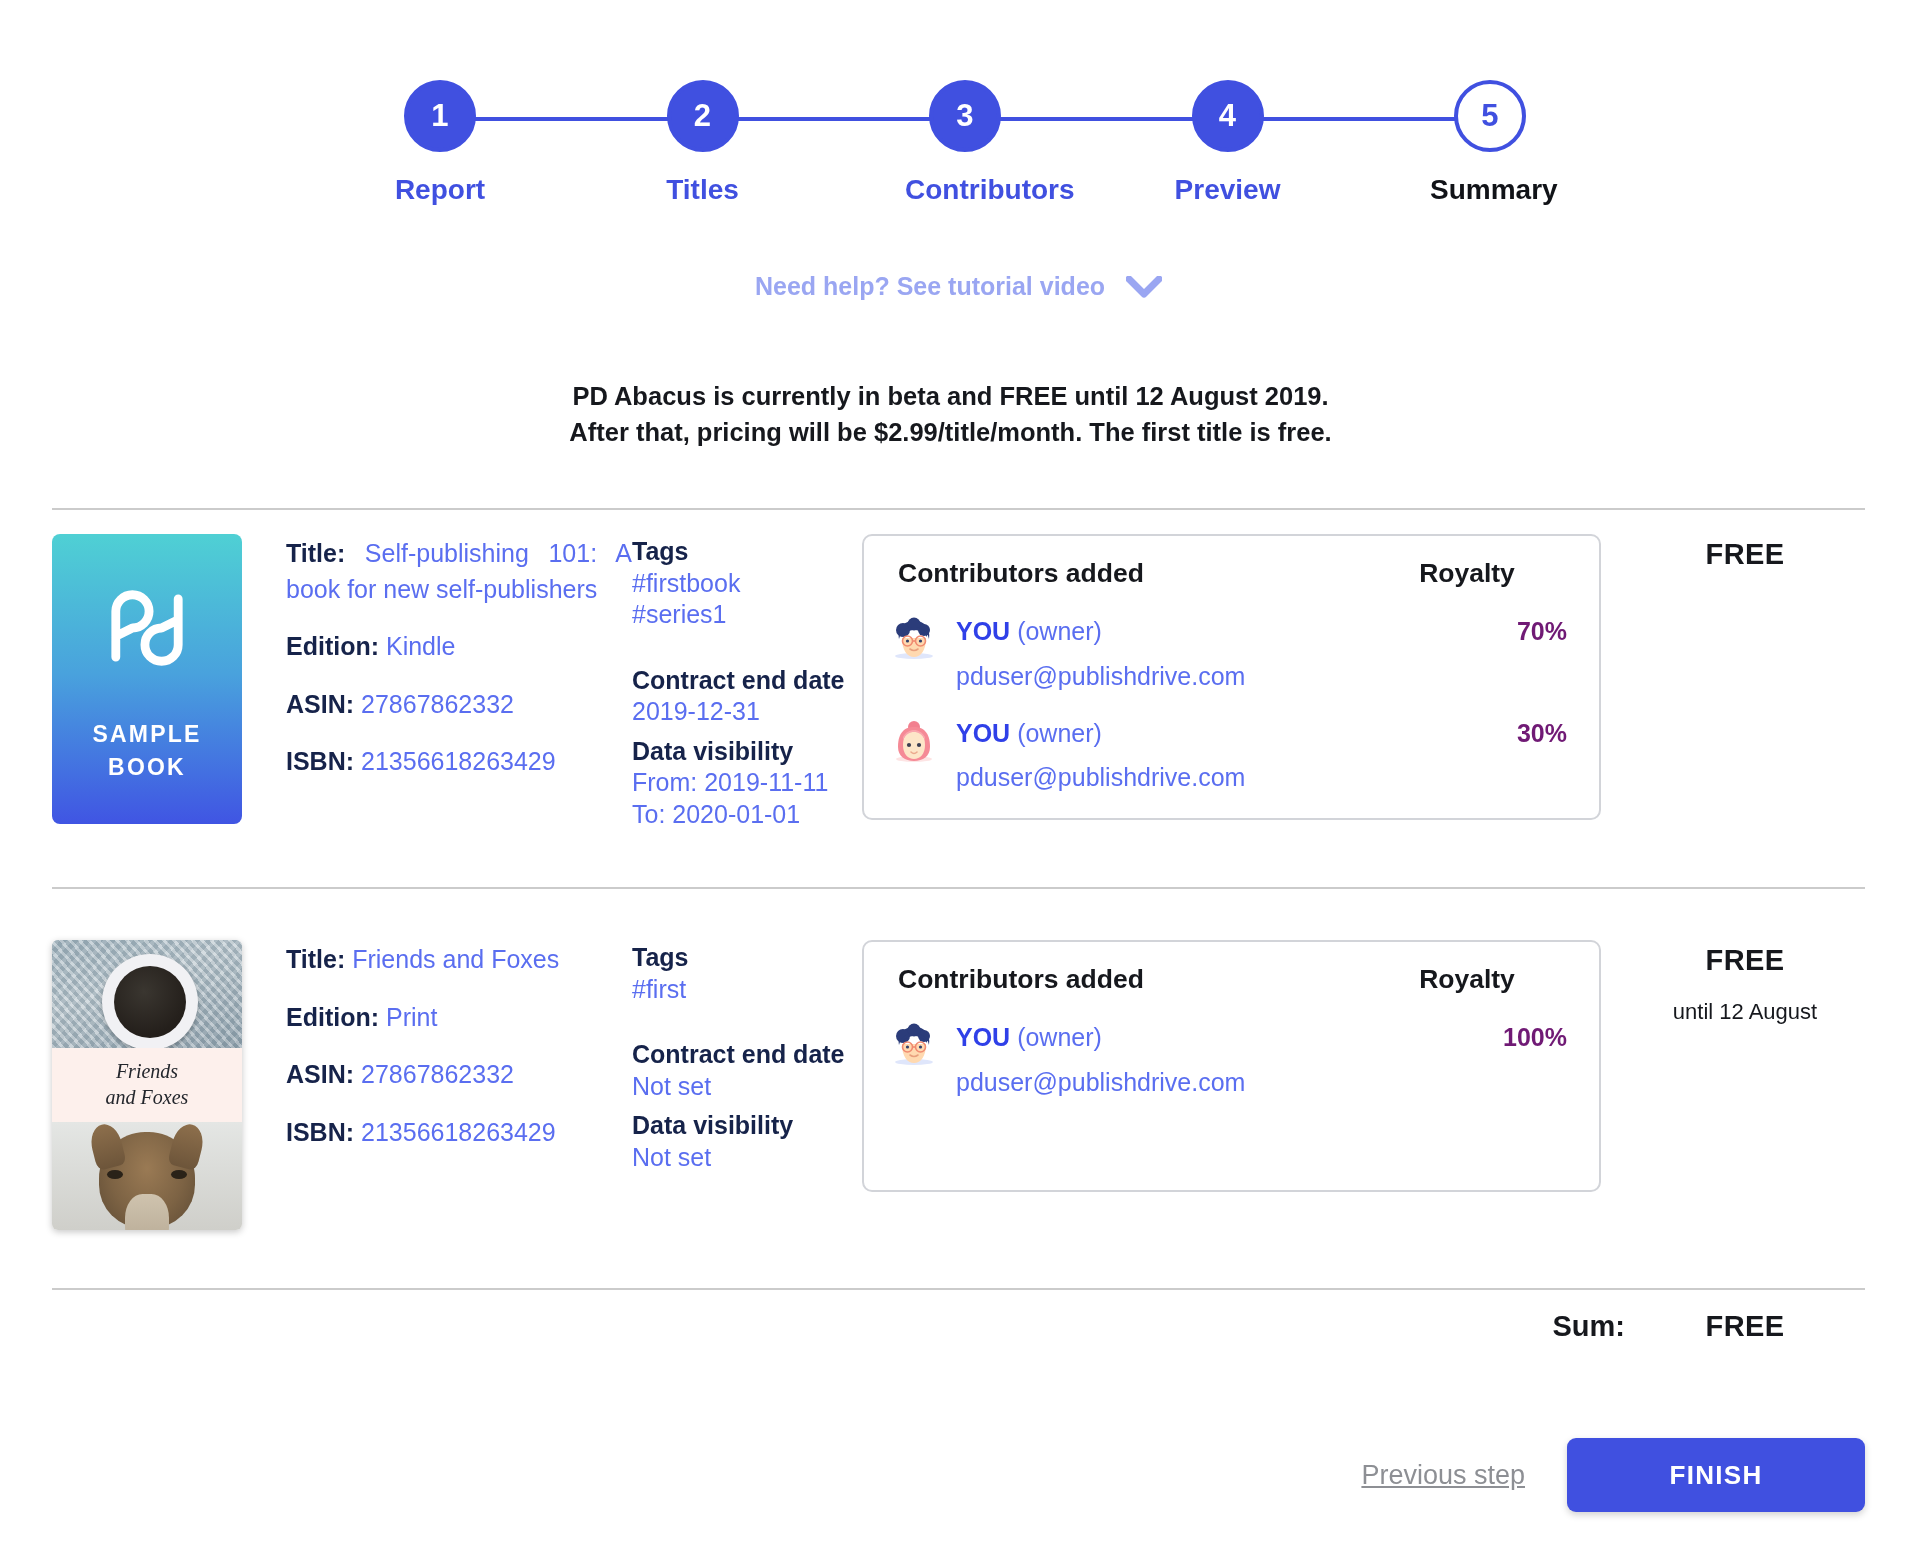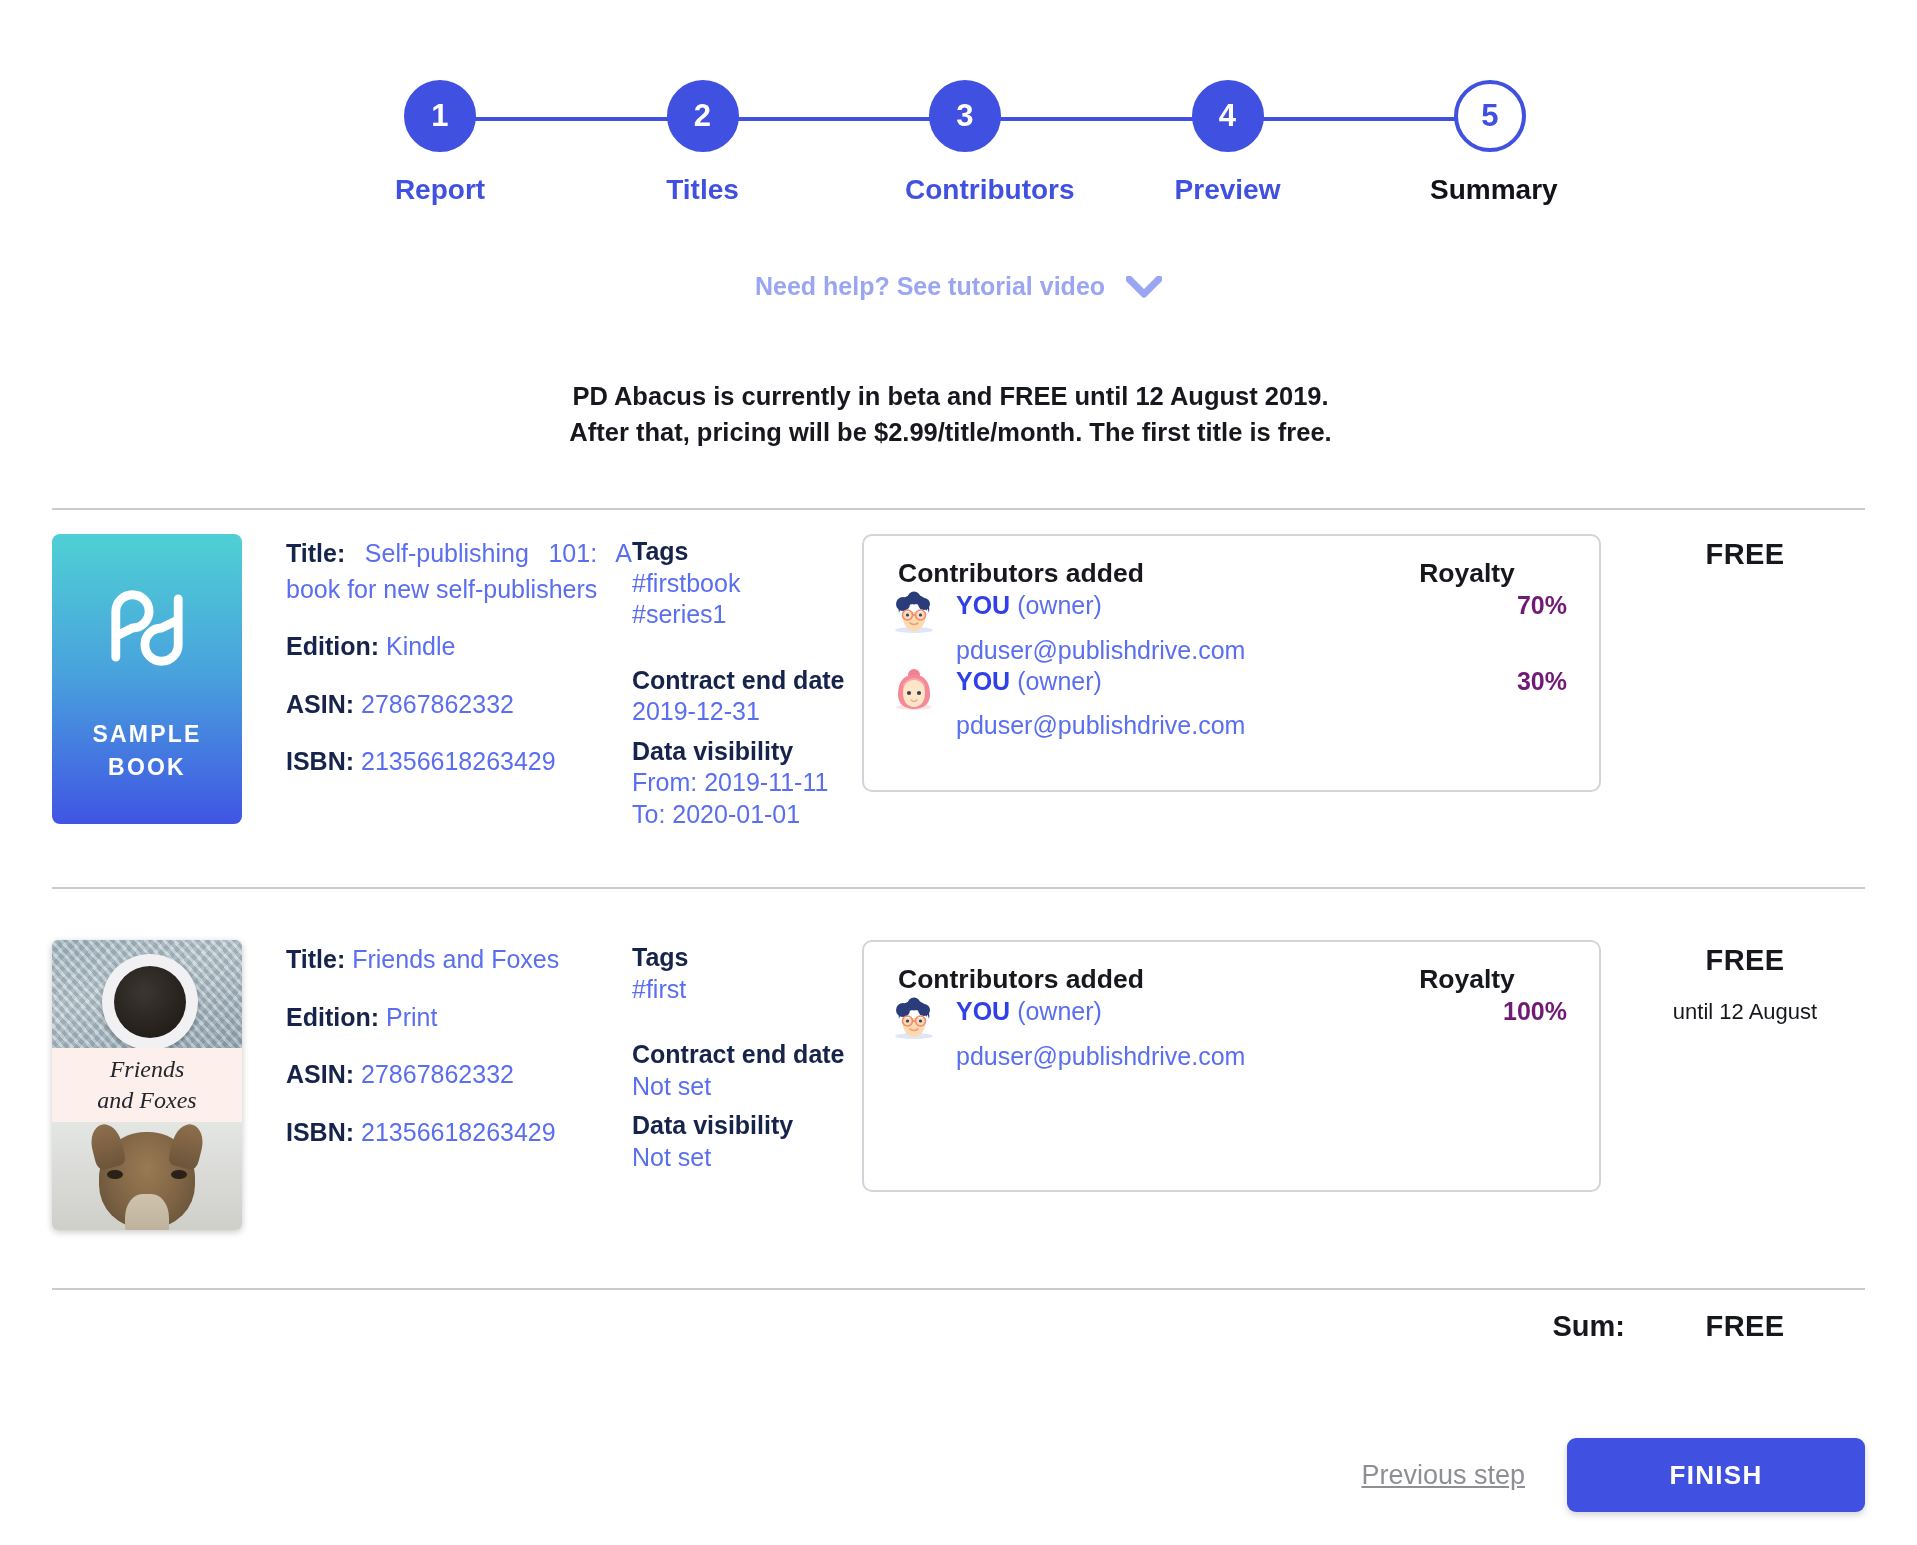--- a/index.html
+++ b/index.html
@@ -125,21 +125,21 @@
   .cover-photo .top .mug::after {
     content: ""; position: absolute; left: 12px; top: 12px;
     width: 72px; height: 72px; border-radius: 50%;
     background: radial-gradient(circle at 42% 36%, #3a3630 0%, #241f1b 70%);
   }
   .cover-photo .band {
     height: 74px; background: #fdf0ec;
     display: flex; flex-direction: column;
     align-items: center; justify-content: center;
     font-family: "Liberation Serif", serif;
-    font-style: italic; font-size: 24px;
+    font-style: italic; font-size: 20px;
     color: #23262c; line-height: 1.28;
   }
   .cover-photo .bottom {
     flex: 1; position: relative; overflow: hidden;
     background: linear-gradient(180deg,#e4e6e4 0%,#cfcfca 100%);
   }
   .cover-photo .fox-head {
     position: absolute; left: 50%; top: 10px; transform: translateX(-50%);
     width: 96px; height: 96px;
     background: radial-gradient(ellipse at 50% 38%, #9a7a54 0%, #7d6344 55%, #5d4a34 100%);
@@ -189,21 +189,21 @@
   .card.r1 { min-height: 258px; }
   .card.r2 { min-height: 252px; }
   .card-head { display: flex; align-items: flex-start; margin-left: 8px; }
   .card-head .ch-left {
     font-size: 26.5px; font-weight: 700; color: #16181d; flex: 1;
   }
   .card-head .ch-right {
     font-size: 26.5px; font-weight: 700; color: #16181d;
     width: 200px; text-align: center;
   }
-  .contrib { display: flex; align-items: flex-start; }
+  .contrib { display: flex; align-items: flex-start; margin-top: 26px; }
   .contrib .avatar { width: 48px; flex: 0 0 48px; margin-top: 2px; }
   .contrib .avatar svg { display: block; }
   .contrib .who { flex: 1; padding-left: 18px; }
   .contrib .name {
     font-size: 25px; line-height: 1.3;
   }
   .contrib .name b { color: #2f40e8; font-weight: 700; }
   .contrib .name span { color: #5a6ef0; font-weight: 400; }
   .contrib .mail {
     font-size: 25px; color: #5a6ef0; margin-top: 14px;

